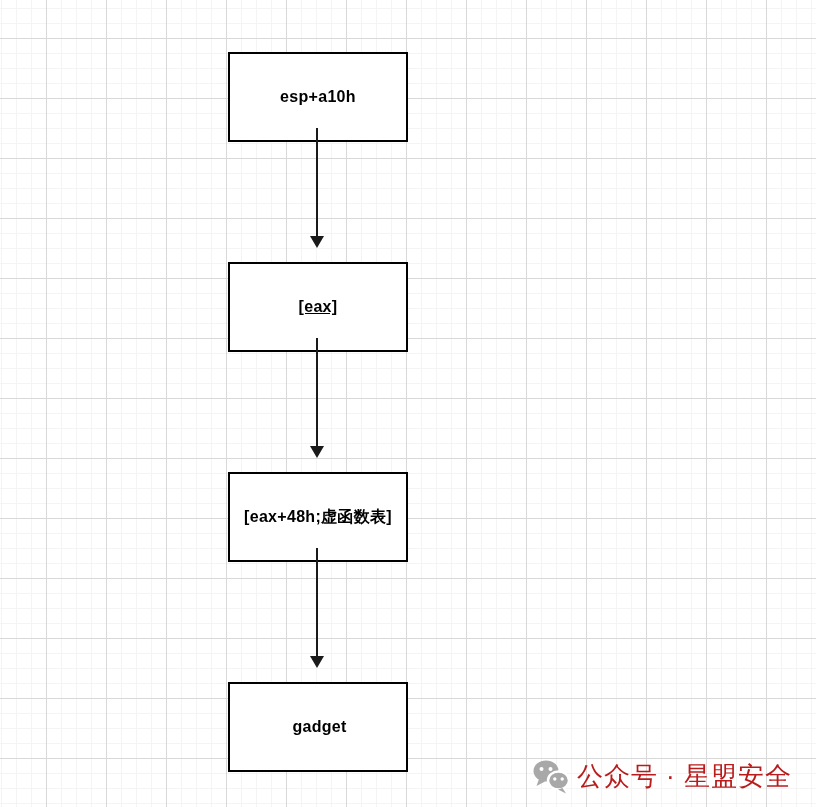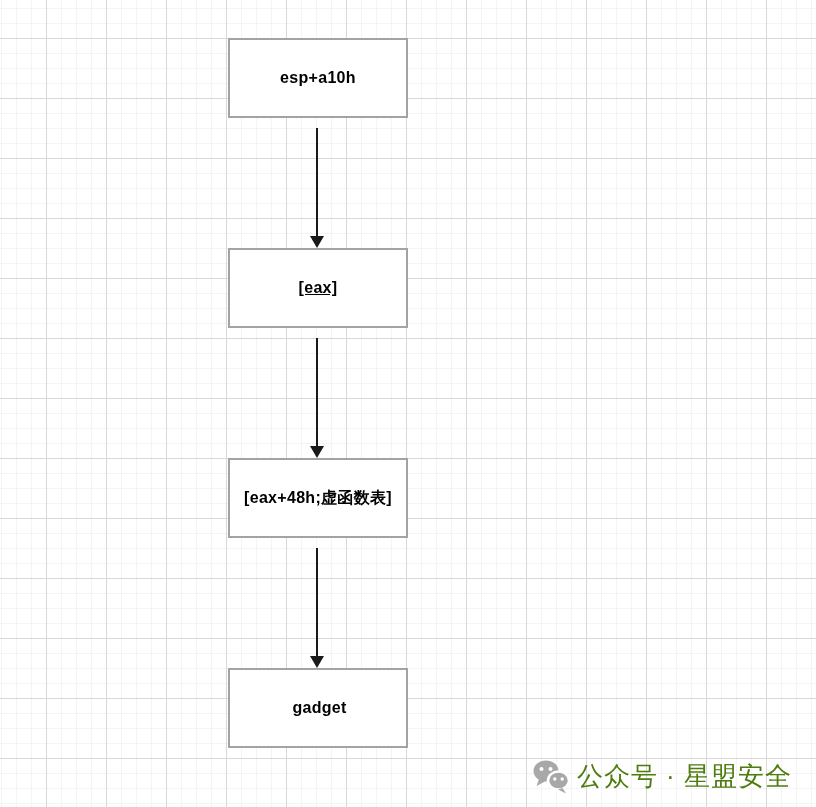--- a/index.html
+++ b/index.html
@@ -16,32 +16,33 @@
       linear-gradient(to right, #f4f4f4 1px, transparent 1px),
       linear-gradient(to bottom, #f4f4f4 1px, transparent 1px);
     background-size: 60px 60px, 60px 60px, 15px 15px, 15px 15px;
     background-position: 46px 0, 0 38px, 1px 0, 0 8px;
   }
 
   .node {
     position: absolute;
     left: 228px;
     width: 180px;
-    height: 80px;
+    height: 90px;
     background: #ffffff;
-    border: 2px solid #a3a3a3;
+    border: 2px solid #000000;
     display: flex;
     align-items: center;
     justify-content: center;
     text-align: center;
     font-size: 16px;
     font-weight: bold;
     letter-spacing: 0.3px;
     color: #000000;
     padding: 0 4px;
+    margin-top: 14px;
   }
   .node-1 { top: 38px; }
   .node-2 { top: 248px; text-decoration: underline; }
   .node-3 { top: 458px; }
   .node-4 { top: 668px; padding-left: 7px; }
 
   .edge-line {
     position: absolute;
     left: 316px;
     width: 2px;
@@ -65,21 +66,21 @@
   .edge-3 .edge-head { top: 656px; }
 
   .watermark {
     position: absolute;
     top: 756px;
     right: 24px;
     height: 40px;
     display: flex;
     align-items: center;
     gap: 7px;
-    color: #4d7c0f;
+    color: #b91c1c;
     font-size: 26px;
     font-weight: normal;
     letter-spacing: 1px;
     white-space: nowrap;
   }
   .watermark svg { display: block; }
 </style>
 </head>
 <body>
 

